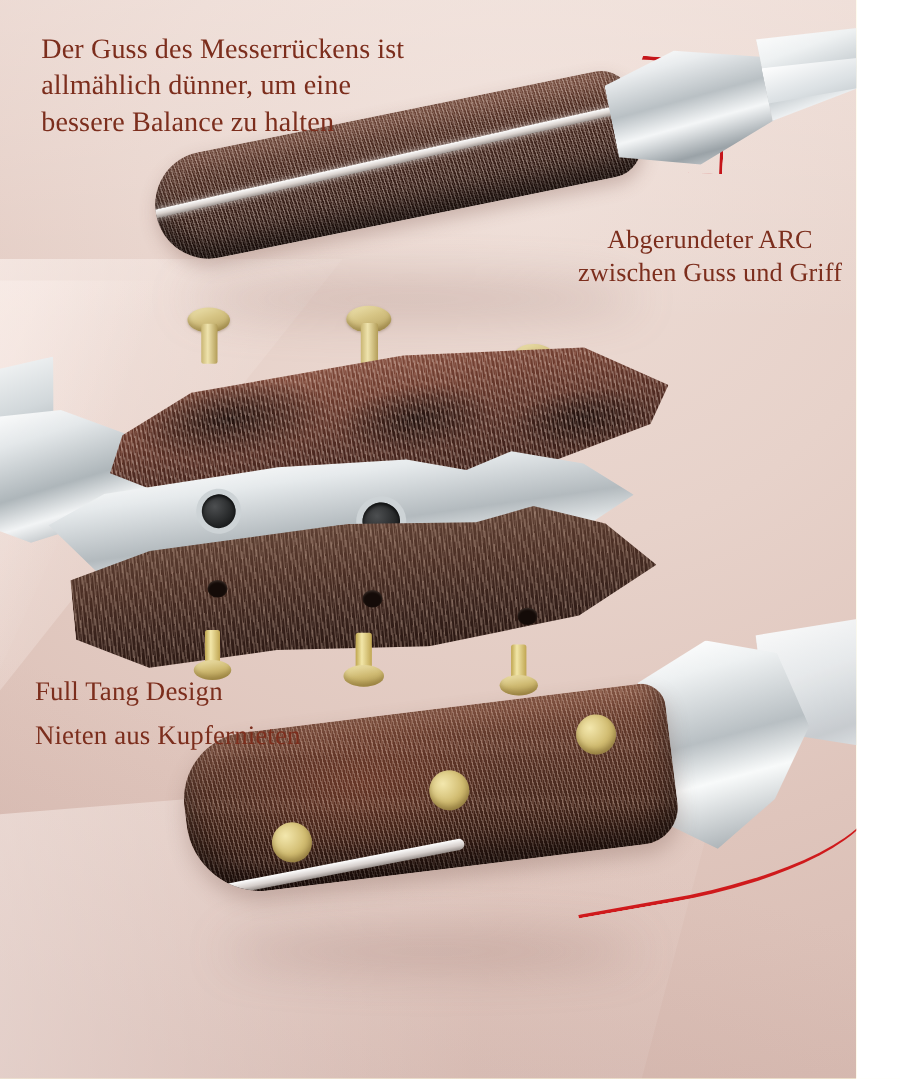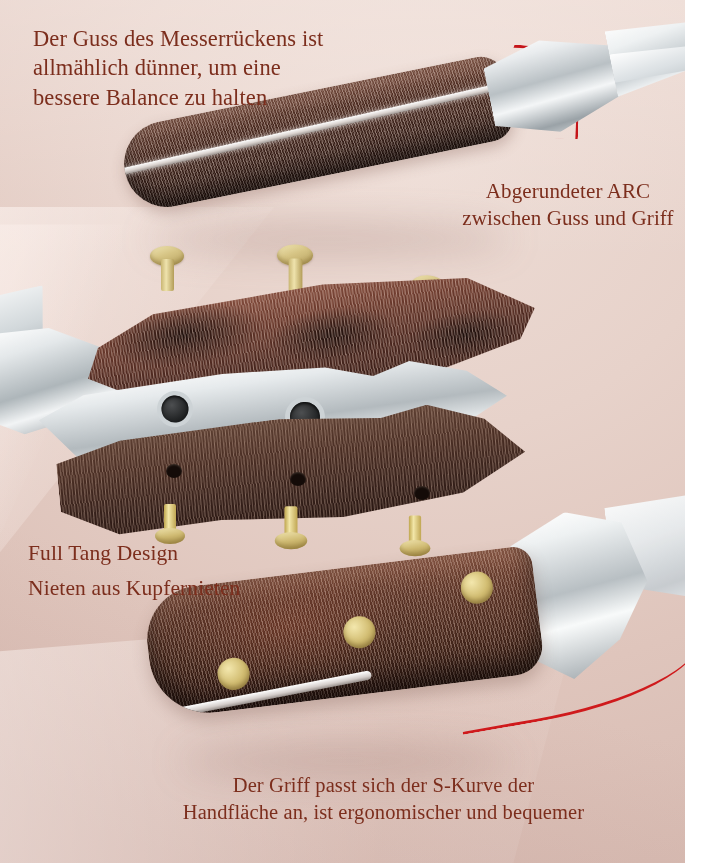--- a/index.html
+++ b/index.html
@@ -266,16 +266,14 @@
     <div class="bk-red"></div>
   </div>
 
   <div class="txt" id="t-top">Der Guss des Messerrückens ist
 allmählich dünner, um eine
 bessere Balance zu halten</div>
   <div class="txt" id="t-arc">Abgerundeter ARC
 zwischen Guss und Griff</div>
   <div class="txt" id="t-tang">Full Tang Design
 Nieten aus Kupfernieten</div>
-  <div class="txt" id="t-bot2">Der Griff passt sich der S-Kurve der
-Handfläche an, ist ergonomischer und bequemer</div>
 
 </div>
 
 </body></html>

